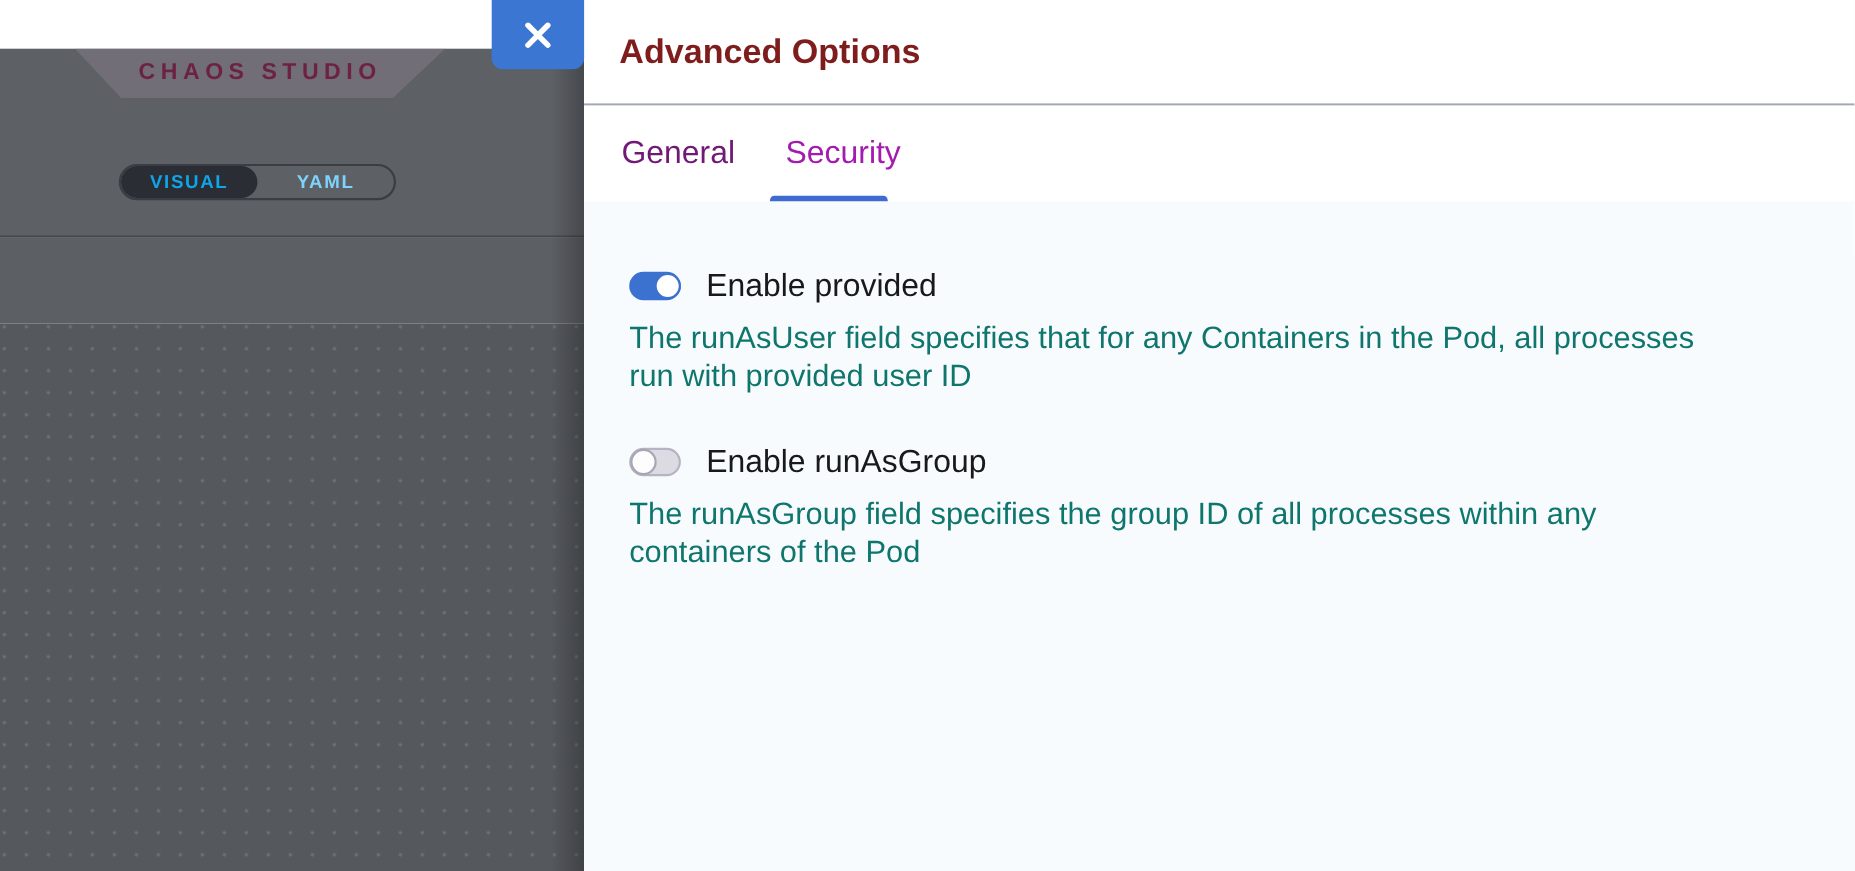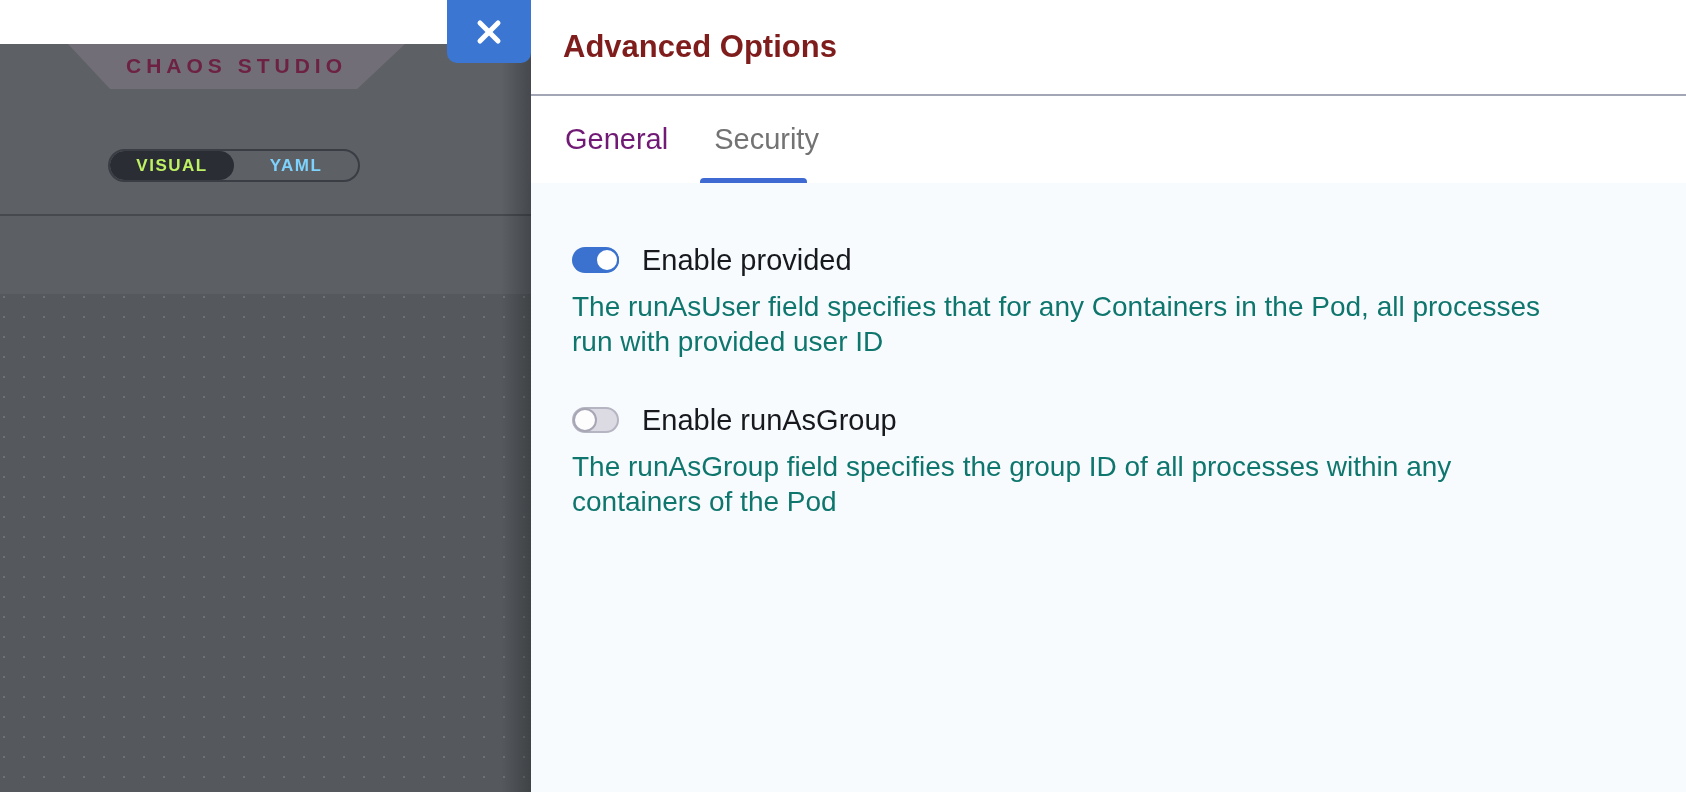--- a/index.html
+++ b/index.html
@@ -16,21 +16,21 @@
     clip-path:polygon(0 0,100% 0,85.8% 100%,12.5% 100%);
     display:flex;align-items:center;justify-content:center;
   }
   .brand-banner span{color:#6d2244;font-size:21px;font-weight:700;letter-spacing:5px;padding-bottom:2px;}
   .view-toggle{
     position:absolute;left:108px;top:105px;width:252px;height:33px;
     border:2px solid #3a3d44;border-radius:18px;display:flex;box-sizing:border-box;overflow:hidden;
   }
   .seg{flex:1;display:flex;align-items:center;justify-content:center;
     font-size:17px;font-weight:700;letter-spacing:1.5px;cursor:pointer;}
-  .seg.active{background:#2b2d34;border-radius:16px;color:#bef264;}
+  .seg.active{background:#2b2d34;border-radius:16px;color:#0ea5e9;}
   .seg.inactive{color:#7dd3fc;}
   .subheader{position:absolute;top:172px;left:0;right:0;height:78px;background:#5c5f64;}
   .canvas{
     position:absolute;top:250px;left:0;right:0;bottom:0;background-color:#55585c;
     background-image:radial-gradient(#6e7175 1.4px,transparent 1.5px);
     background-size:20px 20px;background-position:-6px -7px;
   }
   .left-pane::after{
     content:'';position:absolute;top:0;right:0;bottom:0;width:30px;pointer-events:none;
     background:linear-gradient(to right,rgba(24,26,29,0),rgba(24,26,29,0.35));
@@ -42,21 +42,21 @@
     display:flex;align-items:center;justify-content:center;padding:0;
   }
   
   .drawer{position:absolute;left:531px;top:0;right:0;bottom:0;background:#ffffff;display:flex;flex-direction:column;}
   .drawer-header{height:96px;min-height:96px;display:flex;align-items:center;padding-left:32px;
     border-bottom:2px solid #a3a7b5;box-sizing:border-box;}
   .drawer-title{font-size:31px;font-weight:700;color:#7f1d1d;}
   .tabbar{height:87px;min-height:87px;display:flex;align-items:center;padding-left:32px;background:#ffffff;}
   .tab{position:relative;height:100%;display:flex;align-items:center;font-size:29px;
     color:#701a75;cursor:pointer;padding:0 2px;margin-right:42px;}
-  .tab.active{color:#737373;}
+  .tab.active{color:#a21caf;}
   .tab.active::after{
     content:'';position:absolute;left:-12px;right:14px;bottom:0;height:5px;
     background:#3f6ad1;border-radius:4px 4px 0 0;
   }
   .drawer-content{flex:1;background:#f8fbfe;padding:64px 80px 0 41px;box-sizing:border-box;}
   .switch-row{display:flex;align-items:center;gap:23px;height:26px;margin-bottom:16px;}
   .switch{position:relative;width:47px;height:26px;border-radius:14px;cursor:pointer;box-sizing:border-box;flex:none;}
   .switch.on{background:#3b72cf;}
   .switch.on .knob{
     position:absolute;right:0;top:50%;transform:translateY(-50%);

